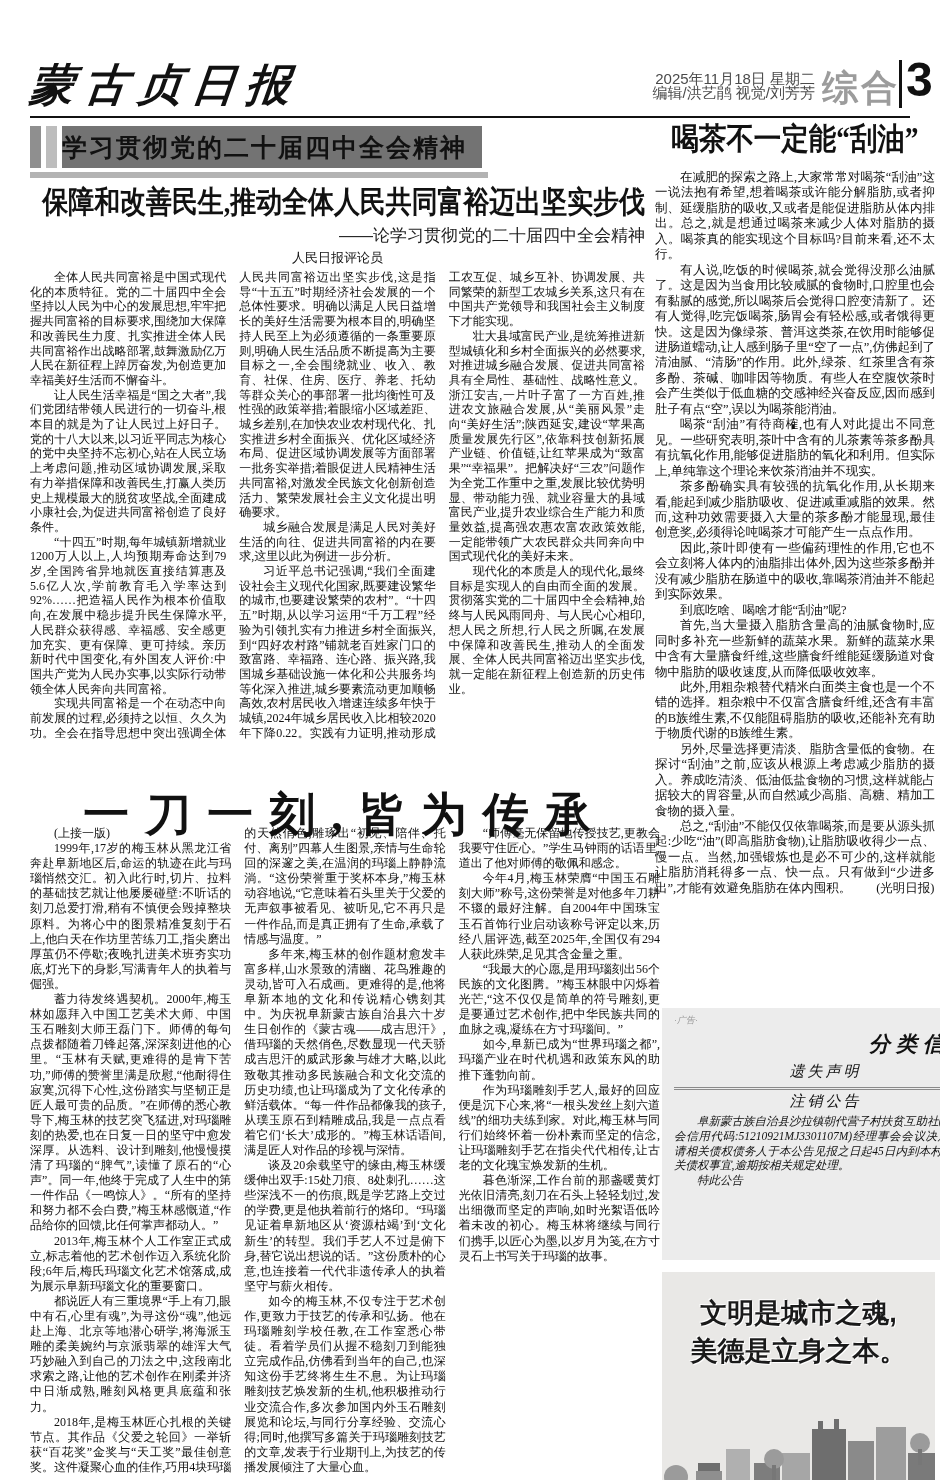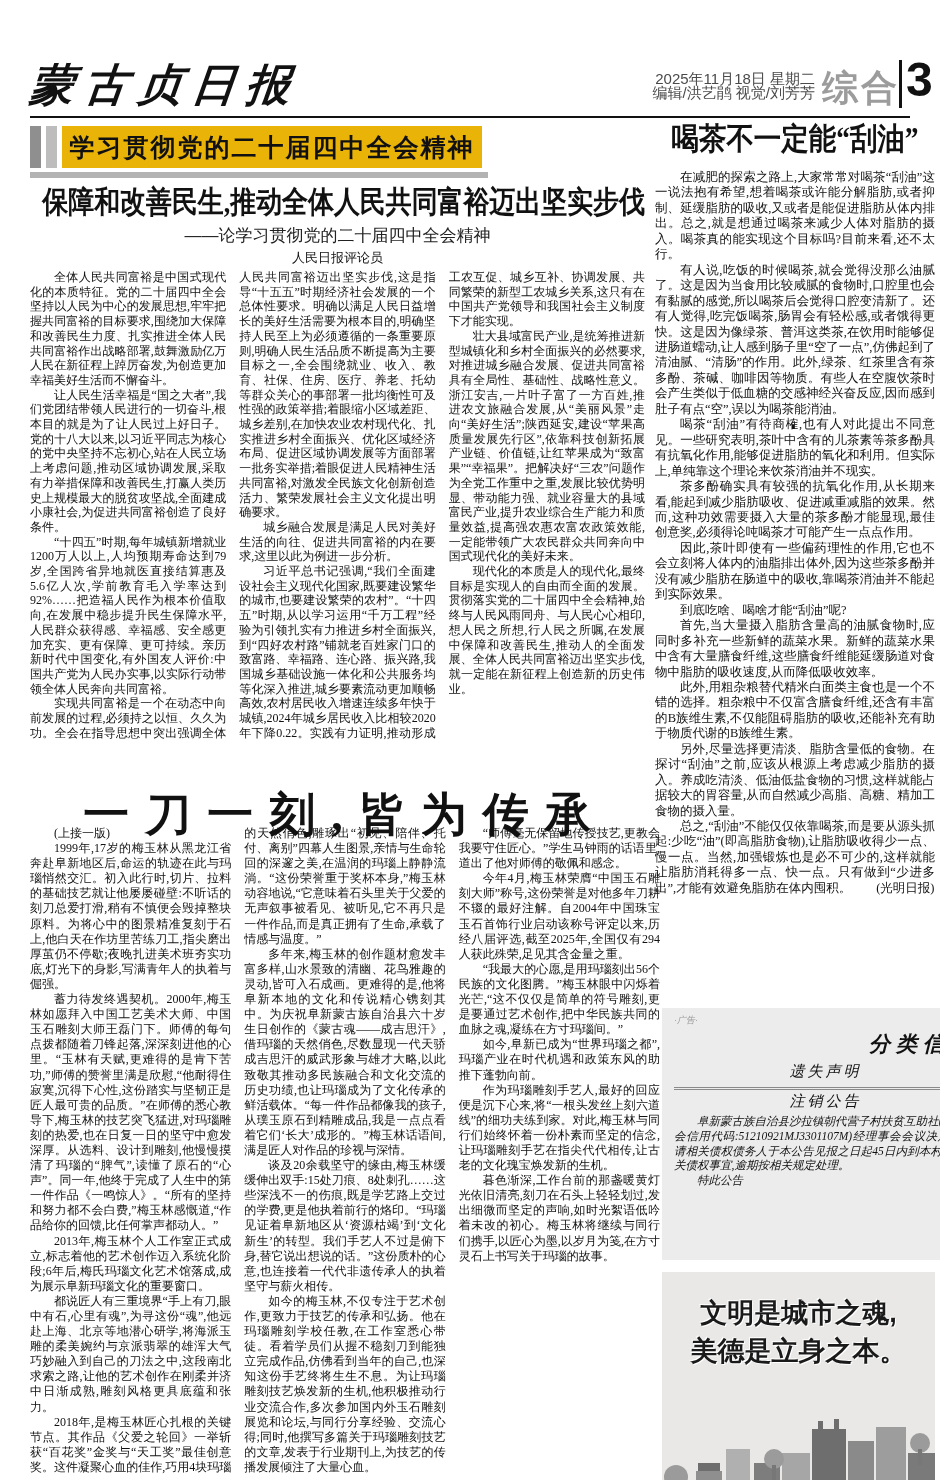--- a/index.html
+++ b/index.html
@@ -14,30 +14,30 @@
         line-height:14px;color:#4a4a4a;}
   .section-name{position:absolute;left:822px;top:64px;font-size:36px;font-weight:bold;
         color:#9c9c9c;letter-spacing:3px;font-family:"Liberation Sans","DejaVu Sans",sans-serif;}
   .section-divider{position:absolute;left:899px;top:60px;width:3px;height:48px;background:#111;}
   .page-number{position:absolute;left:906px;top:52px;font-size:48px;font-weight:bold;
         font-family:"Liberation Sans","DejaVu Sans",sans-serif;}
   .header-rule{position:absolute;left:30px;top:116px;width:880px;height:2px;background:#111;}
   
   .banner-bar1{position:absolute;left:30px;top:126px;width:11px;height:42px;background:#8f8f8f;}
   .banner-bar2{position:absolute;left:46px;top:126px;width:11px;height:42px;background:#bdbdbd;}
-  .banner-box{position:absolute;left:62px;top:126px;width:420px;height:42px;background:#eab308;
-        display:flex;align-items:center;justify-content:center;}
+  .banner-box{position:absolute;left:62px;top:126px;width:420px;height:42px;background:#737373;
+        display:flex;align-items:center;justify-content:flex-start;}
   .banner-box span{font-family:"Liberation Sans","DejaVu Sans",sans-serif;font-weight:bold;
         font-size:25px;letter-spacing:2px;}
   .banner-shadow{position:absolute;left:30px;top:172px;width:458px;height:6px;background:#b3b3b3;}
   
   .lead-title{position:absolute;left:30px;top:182px;width:615px;text-align:center;
         font-size:27px;font-weight:bold;transform:scale(.96,1.12);transform-origin:center top;
         letter-spacing:0px;white-space:nowrap;}
-  .lead-subtitle{position:absolute;left:30px;top:224px;width:615px;text-align:center;
+  .lead-subtitle{position:absolute;left:30px;top:224px;width:615px;text-align:right;
         font-size:17px;font-family:"Liberation Sans","DejaVu Sans",sans-serif;color:#222;}
   .lead-byline{position:absolute;left:30px;top:249px;width:615px;text-align:center;
         font-size:13px;font-family:"Liberation Sans","DejaVu Sans",sans-serif;}
   .lead-body{position:absolute;left:30px;top:270px;width:615px;height:474px;overflow:hidden;
         column-count:3;column-gap:13px;column-fill:auto;}
   .lead-body p,.feature-body p,.tea-body p,.cl-body p{
         margin:0;text-align:justify;text-indent:2em;}
   .lead-body p{font-size:12px;line-height:14.7px;}
   
   .tea-title{position:absolute;left:655px;top:118px;width:280px;text-align:center;

